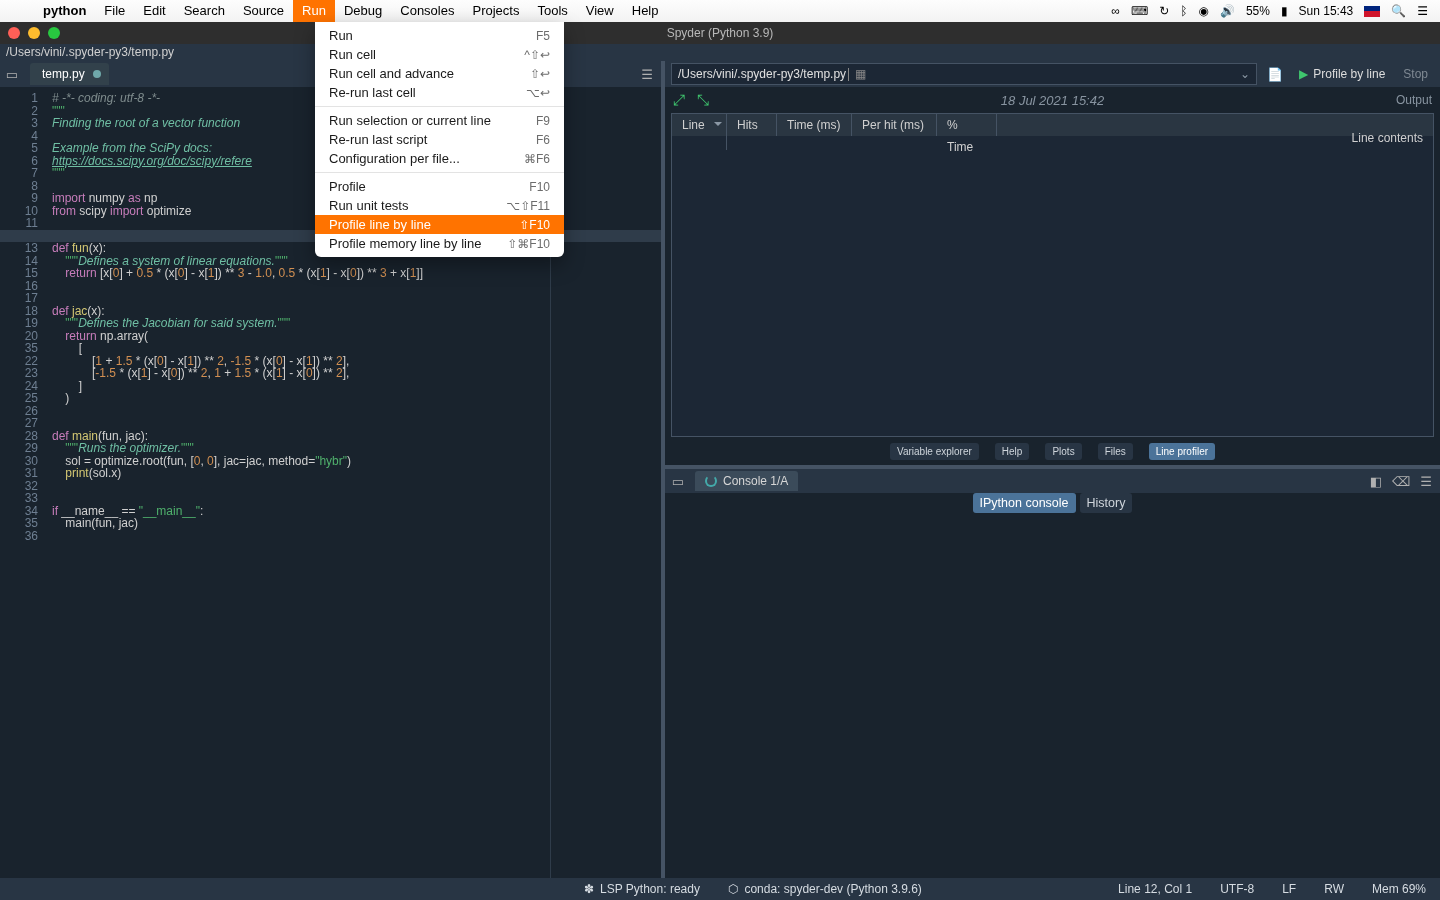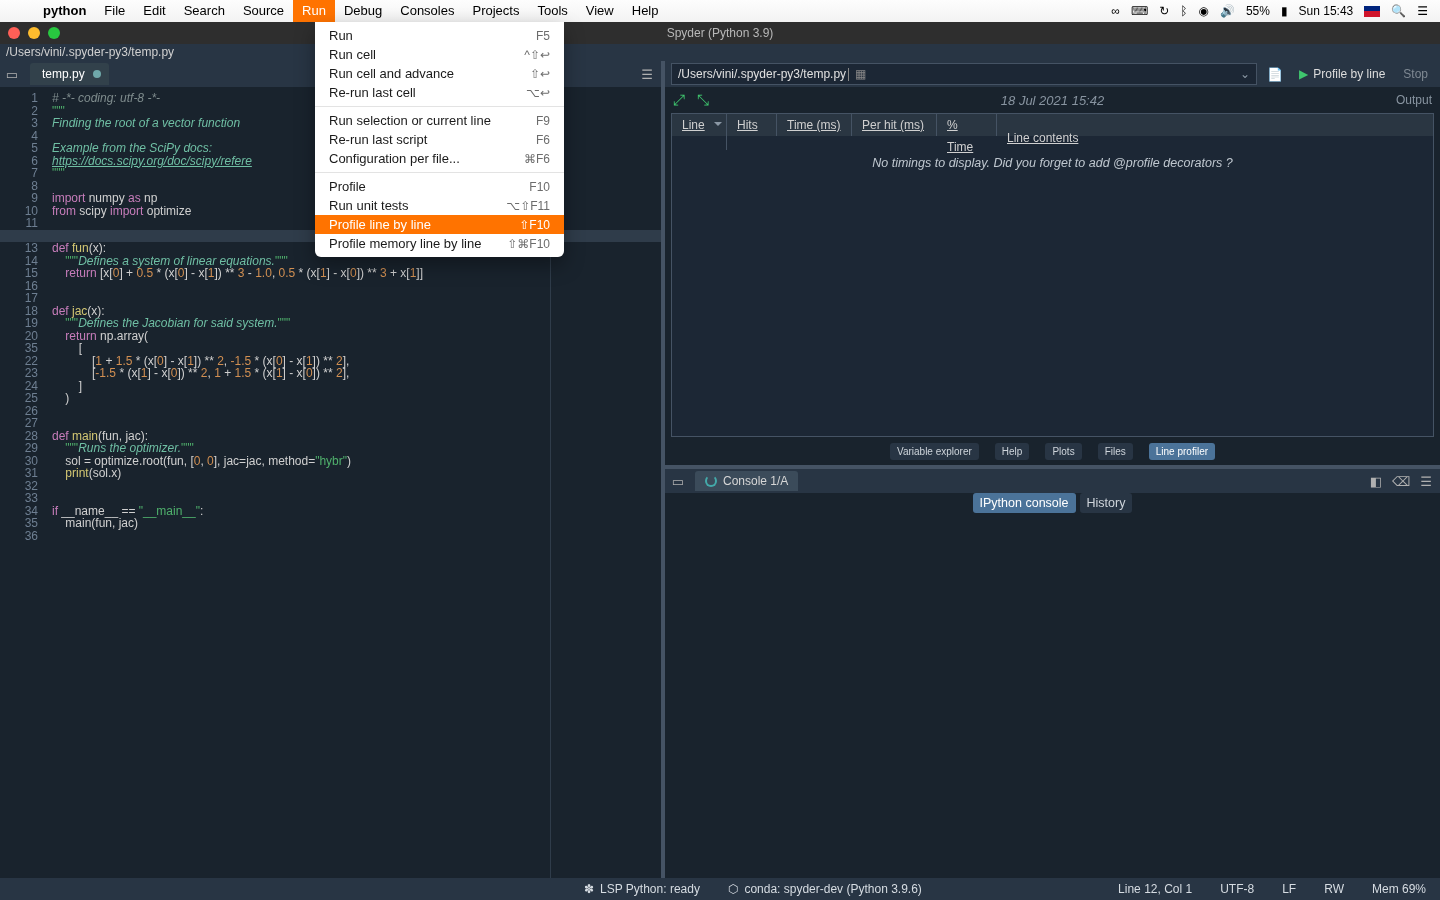--- a/index.html
+++ b/index.html
@@ -67,29 +67,29 @@
 .runbtn .tri { color: #3fc66e; }
 .stopbtn { color: #7f8993; font-size: 12px; padding: 0 6px; }
 
 .prof-sub { height: 26px; display: flex; align-items: center; background: #19232d; padding: 0 8px; }
 .prof-sub .arrows { display: flex; gap: 12px; }
 .prof-sub .arrows span { color: #3fc66e; font-size: 15px; }
 .prof-sub .timestamp { margin: 0 auto; color: #8894a0; font-style: italic; }
 .prof-sub .out { color: #8894a0; font-size: 12px; }
 
 .prof-table { border: 1px solid #455364; margin: 0 6px; height: 324px; background: #1c2735; }
-.prof-thead { display: flex; height: 22px; background: #2a3642; font-size: 12px; color: #d0d0d0; align-items: center; text-decoration: underline; }
+.prof-thead { display: flex; height: 22px; background: #2a3642; font-size: 12px; color: #d0d0d0; align-items: center; }
 .prof-thead > div { padding: 0 10px; border-right: 1px solid #455364; height: 100%; line-height: 22px; }
 .prof-thead .col-line { width: 55px; position: relative; }
 .prof-thead .col-line::after { content: ""; position: absolute; right: 4px; top: 8px; border: 4px solid transparent; border-top-color: #8b98a5; }
 .prof-thead .col-hits { width: 50px; }
 .prof-thead .col-time { width: 75px; }
 .prof-thead .col-perhit { width: 85px; }
 .prof-thead .col-pct { width: 60px; }
-.prof-thead .col-contents { flex: 1; text-align: left; border-right: none; margin-top: 25px; }
+.prof-thead .col-contents { flex: 1; text-align: right; border-right: none; margin-top: 25px; }
 .prof-msg { text-align: center; color: #bfc7cf; font-style: italic; padding: 6px 0; font-size: 12.5px; }
 .prof-body-cell { border-right: 1px solid #455364; height: 14px; }
 
 .pane-tabs { height: 28px; display: flex; align-items: center; justify-content: center; gap: 16px; font-size: 10px; color: #cfd5db; }
 .pane-tabs .t { padding: 3px 7px; border-radius: 3px; background: #283544; }
 .pane-tabs .t.active { background: #4b7399; color: #fff; }
 
 
 .console { flex: 1; display: flex; flex-direction: column; border-top: 4px solid #455364; }
 .con-tabbar { height: 24px; background: #283544; display: flex; align-items: center; }
@@ -249,21 +249,20 @@
           <div class="col-line">Line</div>
           <div class="col-hits">Hits</div>
           <div class="col-time">Time (ms)</div>
           <div class="col-perhit">Per hit (ms)</div>
           <div class="col-pct">% Time</div>
           <div class="col-contents">Line contents</div>
         </div>
         <div style="display:flex">
           <div class="prof-body-cell" style="width:55px"></div>
         </div>
-        <div class="prof-msg">No timings to display. Did you forget to add @profile decorators ?</div>
       </div>
       <div class="pane-tabs" id="panes-top">
           <span class="t">Variable explorer</span>
           <span class="t">Help</span>
           <span class="t">Plots</span>
           <span class="t">Files</span>
           <span class="t active">Line profiler</span>
         </div>
 
       <div class="console">

